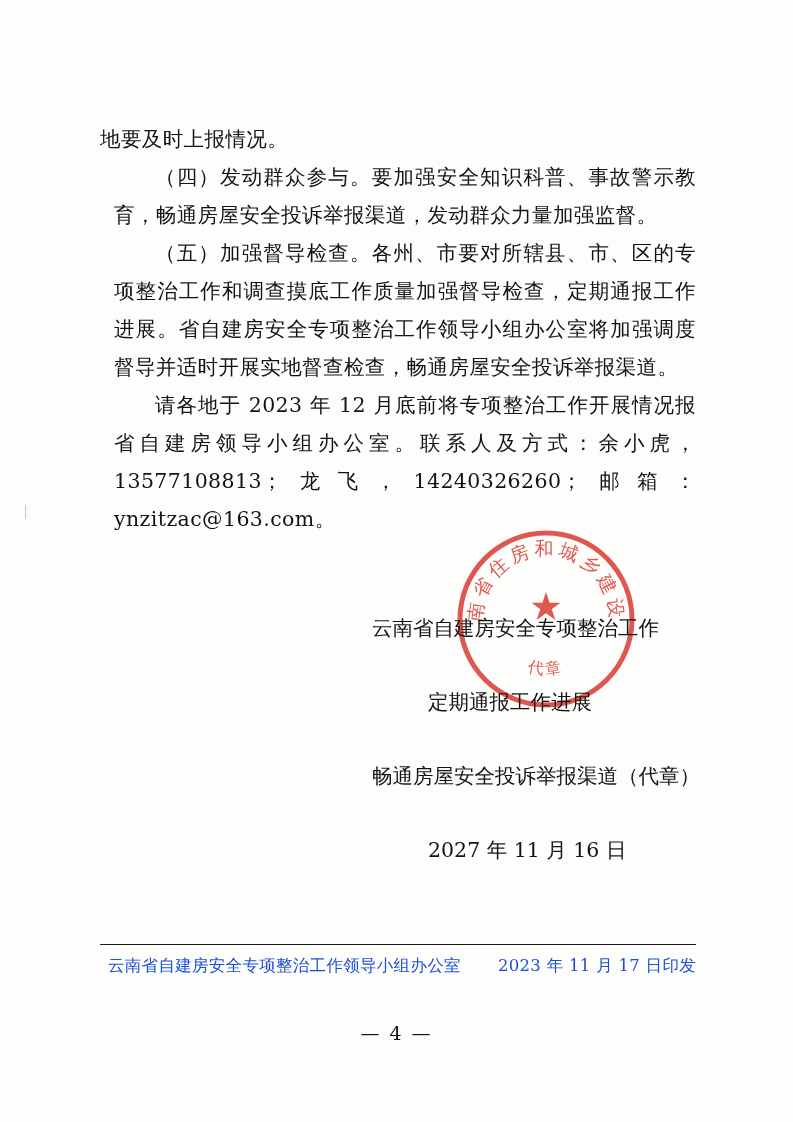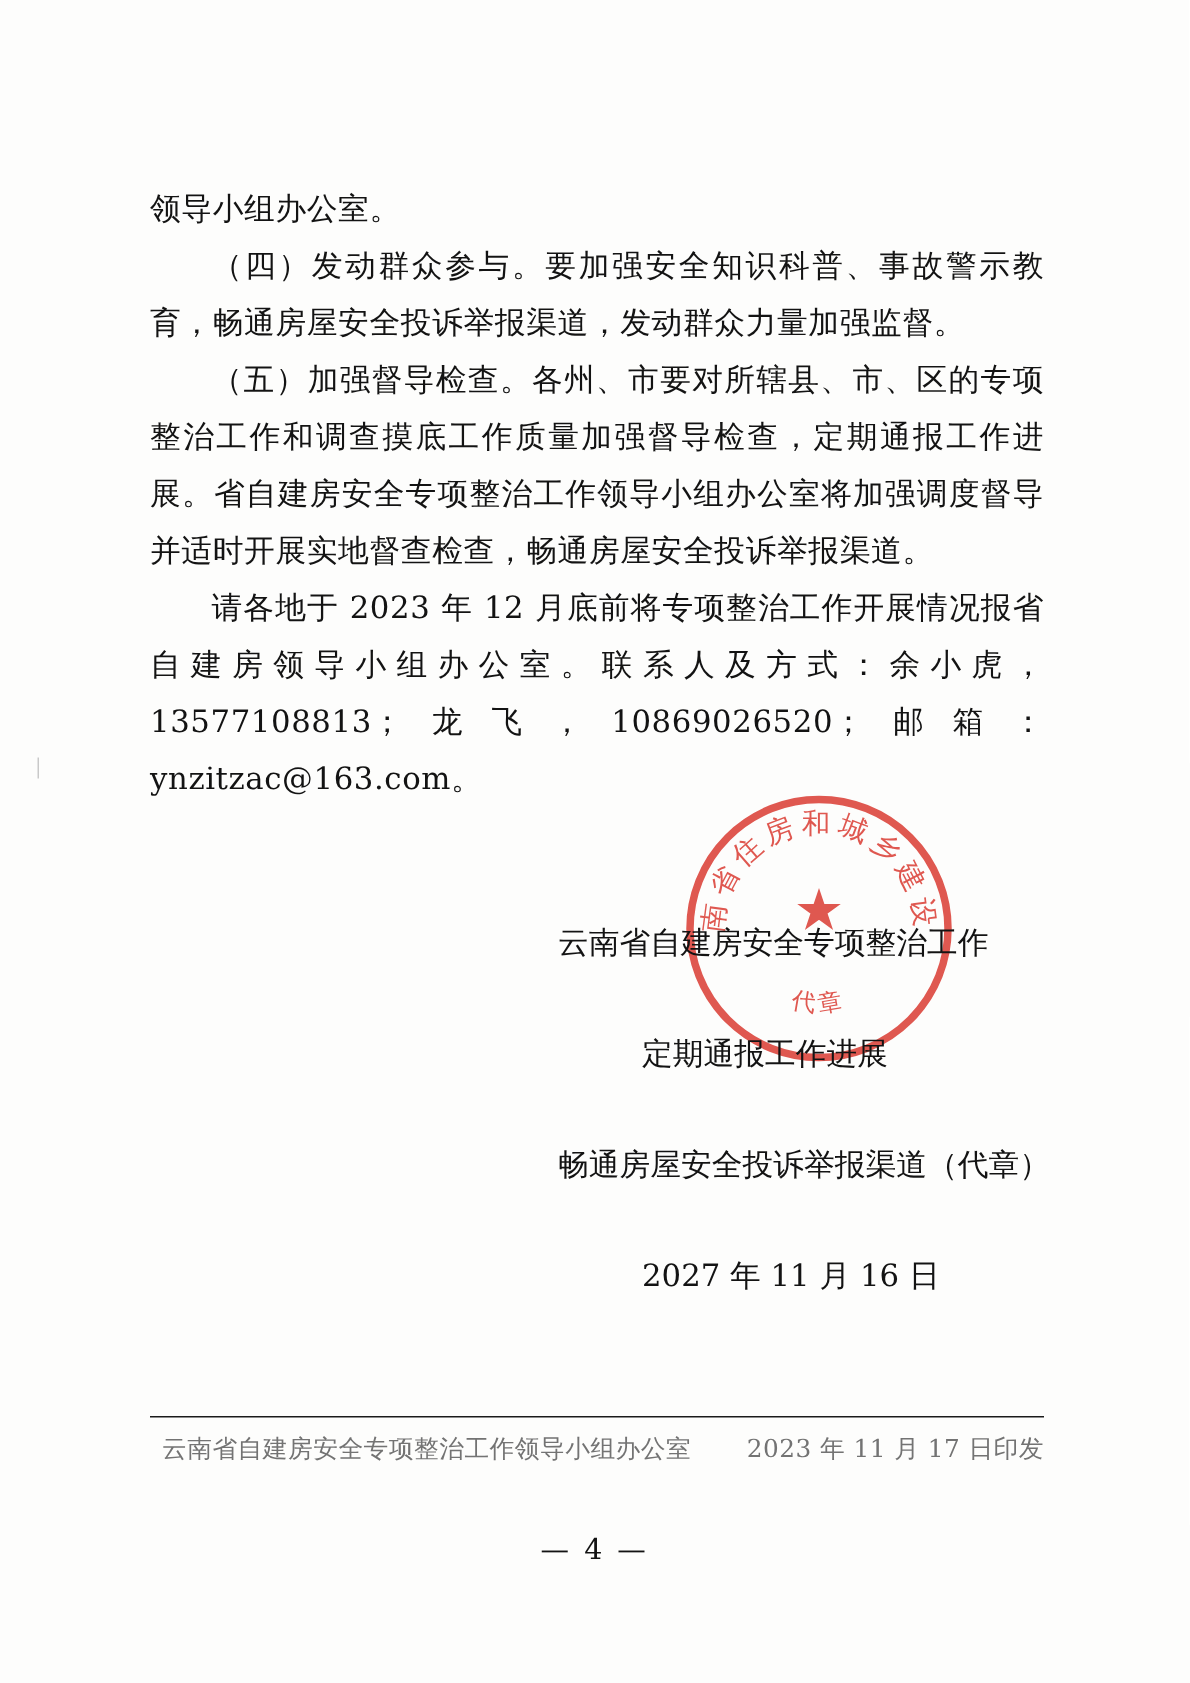--- a/index.html
+++ b/index.html
@@ -28,20 +28,21 @@
     font-size: 20.5px;
     line-height: 38px;
     letter-spacing: 0.4px;
     text-align: justify;
     text-justify: inter-ideograph;
     margin: 0 0 0 0;
     color: #131313;
   }
   .para.indent {
     text-indent: 41px;
+    margin-left: 14px;
   }
   .signature {
     position: absolute;
     left: 372px;
     top: 573px;
     width: 330px;
     font-size: 20.5px;
     line-height: 38px;
     color: #131313;
   }
@@ -73,21 +74,21 @@
     border-top: 1.3px solid #1a1a1a;
   }
   .footer-line {
     position: absolute;
     left: 108px;
     top: 952px;
     width: 600px;
     font-size: 16.5px;
     line-height: 28px;
     letter-spacing: 0.3px;
-    color: #737373;
+    color: #1d4ed8;
     white-space: nowrap;
   }
   .footer-gap {
     display: inline-block;
     width: 26px;
   }
   .page-number {
     position: absolute;
     left: 0;
     top: 1022px;
@@ -107,24 +108,24 @@
   }
 </style>
 </head>
 <body>
 
 <div class="page">
 
   <div class="tick"></div>
 
   <div class="doc-body">
-    <p class="para">领导小组办公室。</p>
+    <p class="para">地要及时上报情况。</p>
     <p class="para indent">（四）发动群众参与。要加强安全知识科普、事故警示教育，畅通房屋安全投诉举报渠道，发动群众力量加强监督。</p>
     <p class="para indent">（五）加强督导检查。各州、市要对所辖县、市、区的专项整治工作和调查摸底工作质量加强督导检查，定期通报工作进展。省自建房安全专项整治工作领导小组办公室将加强调度督导并适时开展实地督查检查，畅通房屋安全投诉举报渠道。</p>
-    <p class="para indent">请各地于 2023 年 12 月底前将专项整治工作开展情况报省自建房领导小组办公室。联系人及方式：余小虎，13577108813；龙飞，10869026520；邮箱：ynzitzac@163.com。</p>
+    <p class="para indent">请各地于 2023 年 12 月底前将专项整治工作开展情况报省自建房领导小组办公室。联系人及方式：余小虎，13577108813；龙飞，14240326260；邮箱：ynzitzac@163.com。</p>
   </div>
 
   <div class="seal">
     <svg width="182" height="182" viewBox="0 0 182 182" xmlns="http://www.w3.org/2000/svg">
       <circle cx="91" cy="91" r="86" fill="none" stroke="#d9342b" stroke-width="5"></circle>
       <path id="sealTopArc" d="M 91,91 m -64,0 a 64,64 0 0 1 128,0" fill="none" stroke="none"></path>
       <path id="sealBottomArc" d="M 91,91 m -48,28 a 56,56 0 0 0 96,0" fill="none" stroke="none"></path>
       <text font-family="DejaVu Serif, serif" font-size="19" fill="#d9342b" letter-spacing="4">
         <textPath href="#sealTopArc" startOffset="50%" text-anchor="middle">云南省住房和城乡建设厅</textPath>
       </text>

